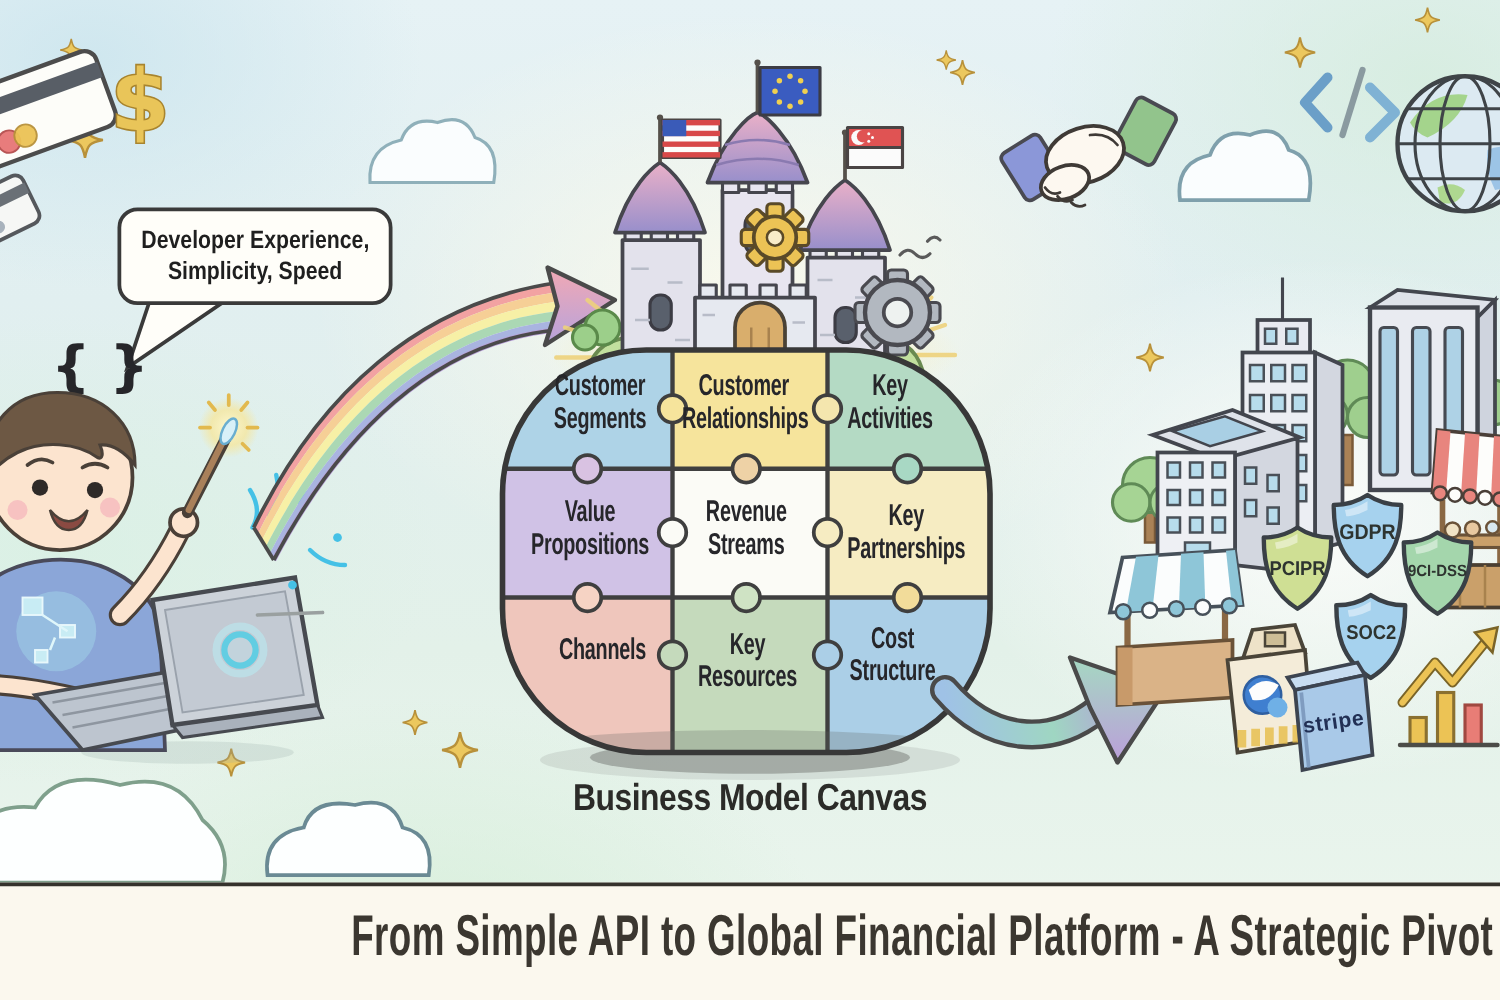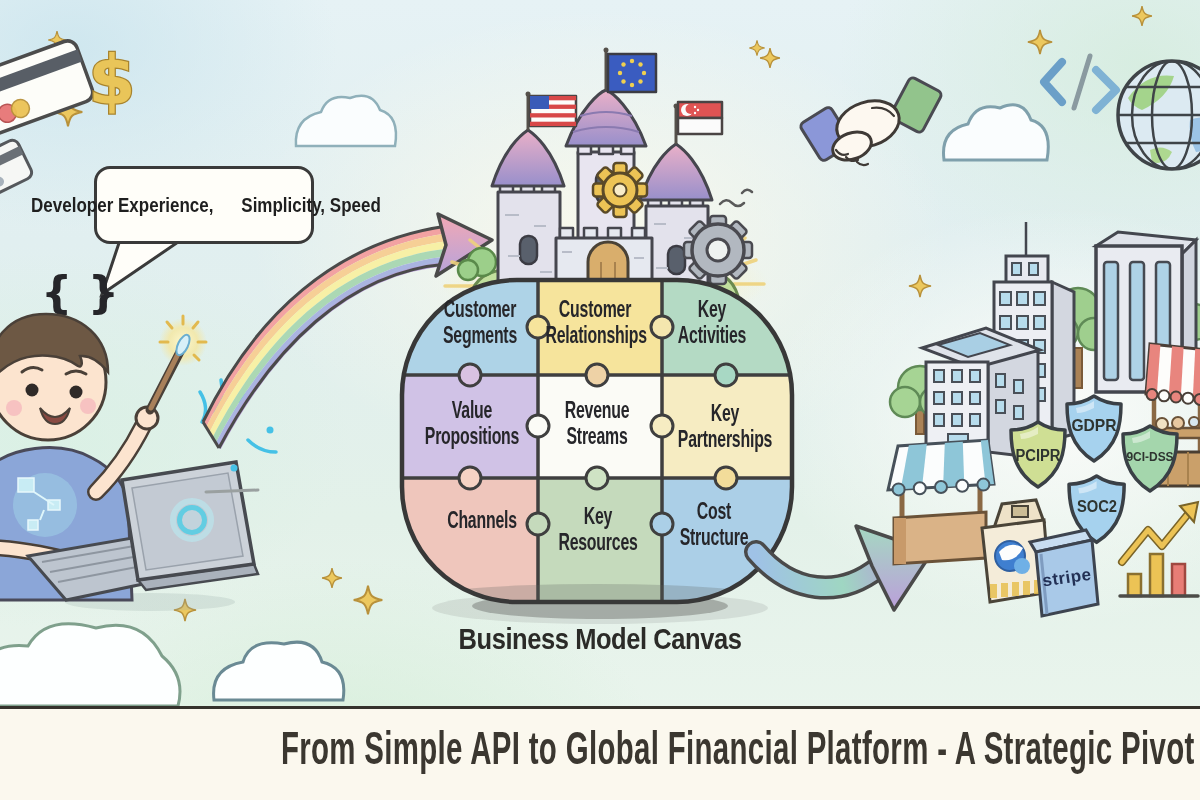--- a/index.html
+++ b/index.html
@@ -21,21 +21,21 @@
     width:150px;font-size:24px;font-weight:bold;line-height:1.08;letter-spacing:-.3px;
     transform:translate(-50%,-50%) scaleX(.66);color:#26262a;
   }
   .caption{
     font-size:30px;font-weight:bold;white-space:nowrap;
     transform:translate(-50%,-50%) scaleX(.85);color:#2b2b28;letter-spacing:-.5px;
   }
   .bubble{
     position:absolute;left:94px;top:166px;width:214px;height:72px;
     background:#fffef9;border:3px solid #3a3a3a;border-radius:16px;
-    display:flex;flex-direction:row;align-items:center;justify-content:center;
+    display:flex;flex-direction:column;align-items:center;justify-content:center;
   }
   .bubble-line{
     display:block;font-size:20px;font-weight:bold;color:#1f1f1f;line-height:1.25;
     transform:scaleX(.85);white-space:nowrap;
   }
   .badge-label{font-weight:bold;white-space:nowrap;color:#2e3430;transform:translate(-50%,-50%) scaleX(.92);}
   .stripe-label{
     font-size:17px;font-weight:bold;color:#223055;letter-spacing:.5px;
     transform:translate(-50%,-50%) rotate(-8deg);
   }

